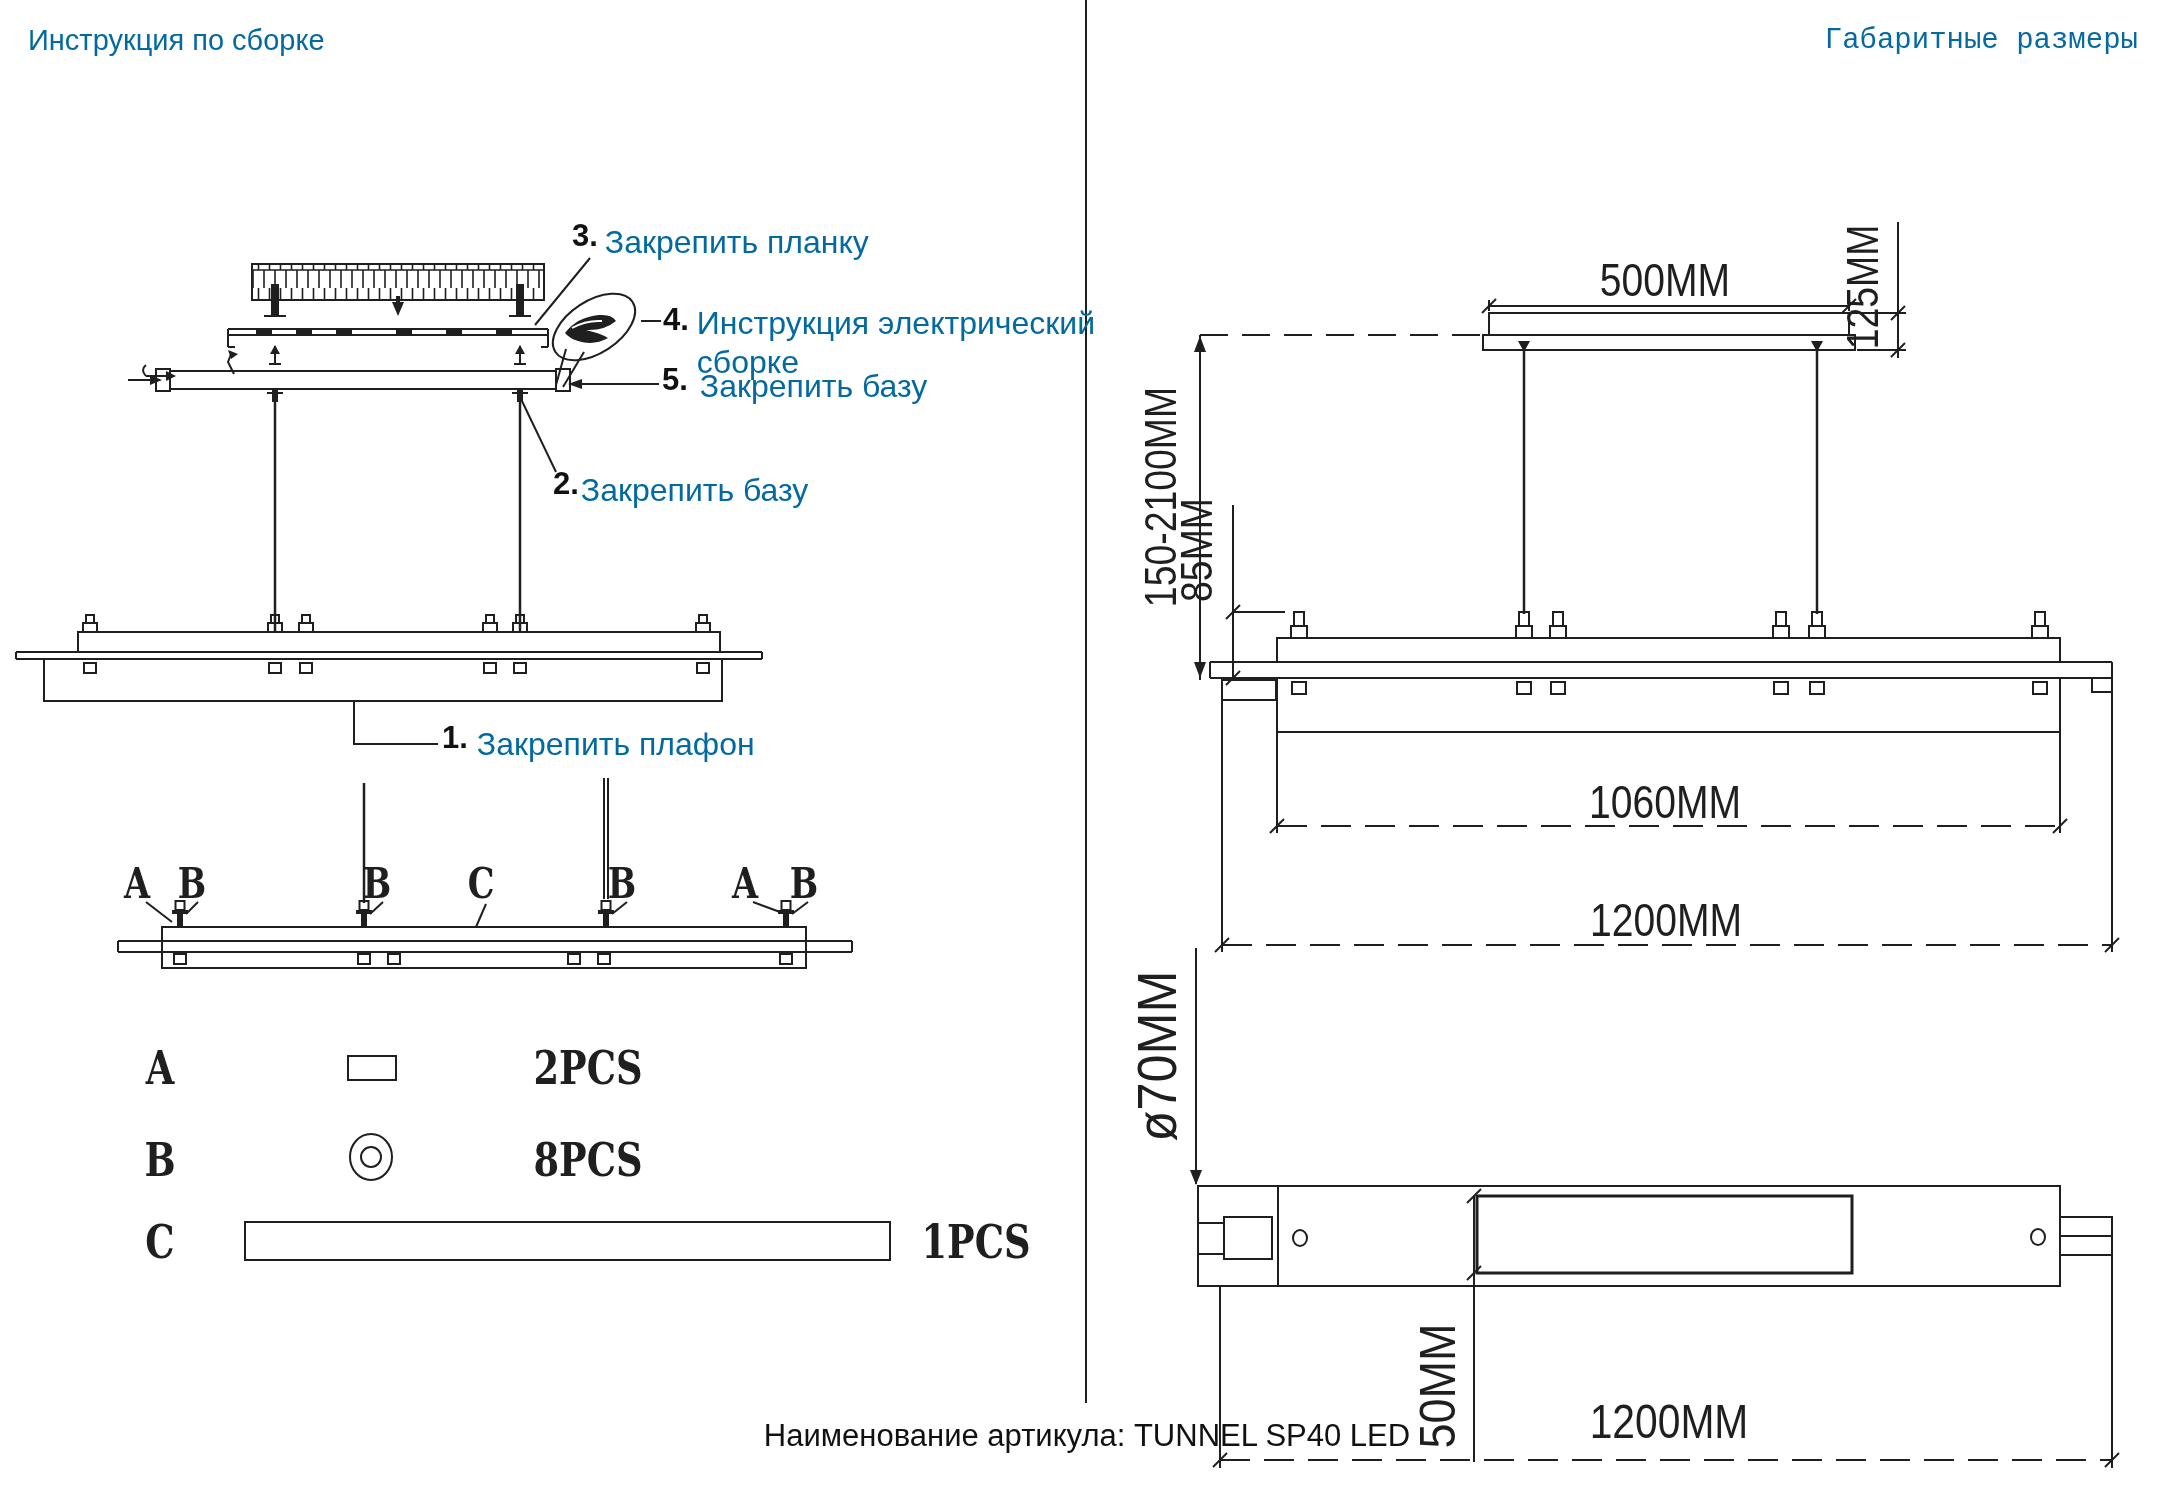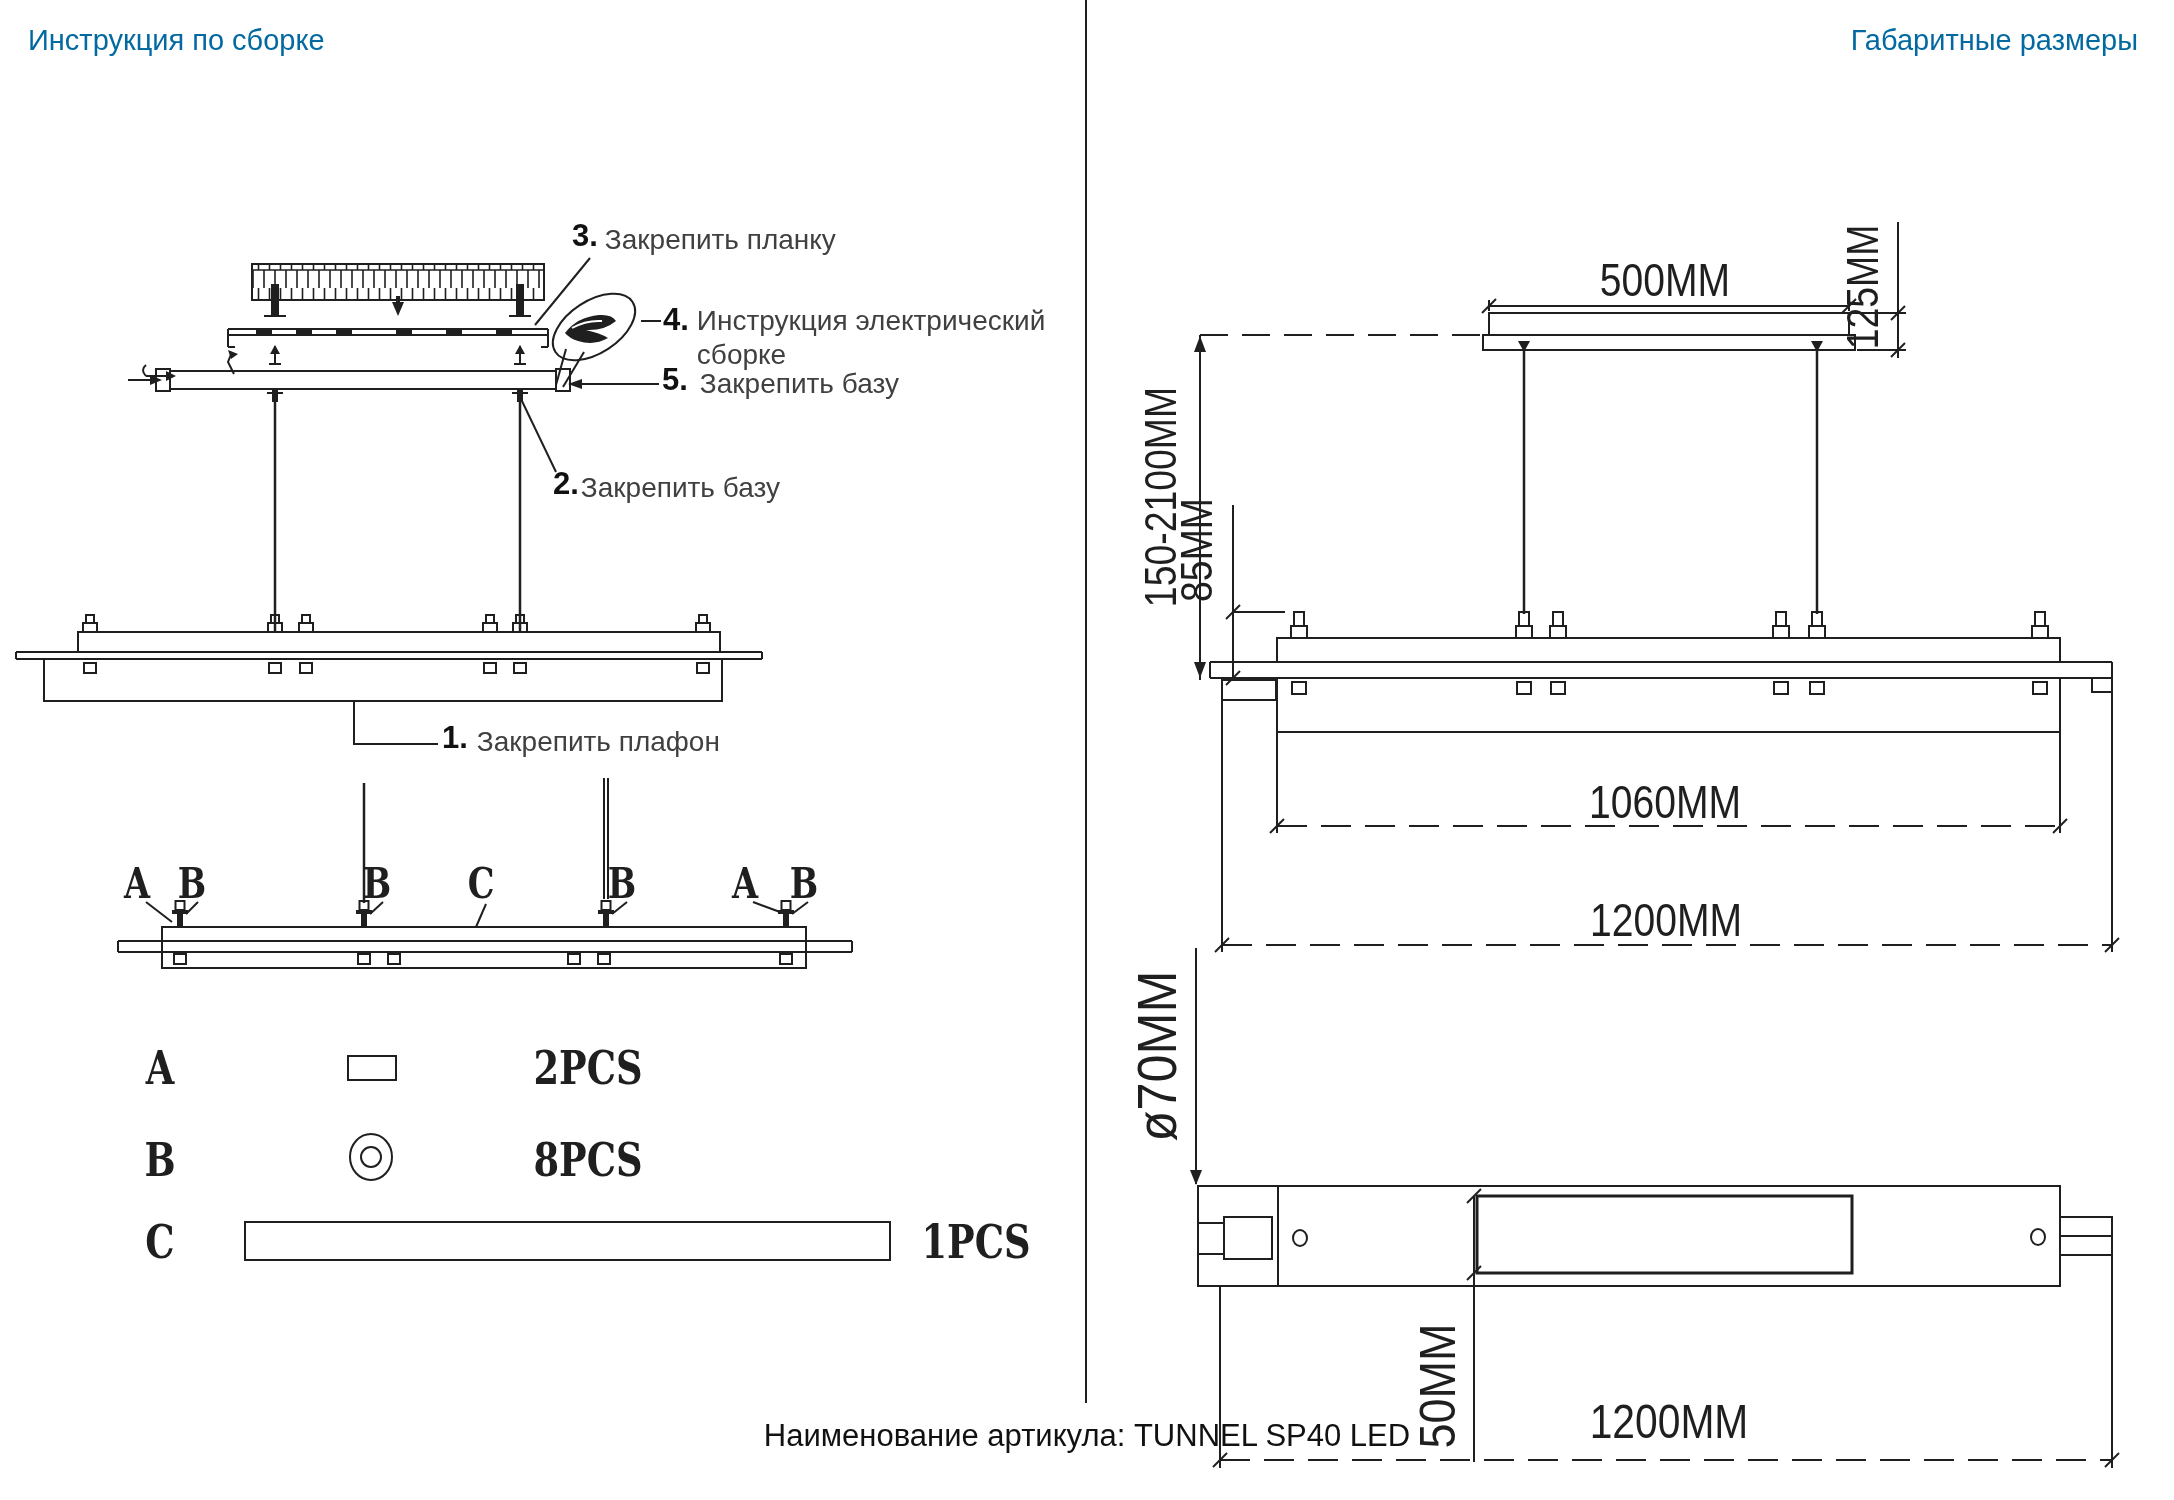--- a/index.html
+++ b/index.html
@@ -3,23 +3,23 @@
 <meta charset="utf-8">
 <style>
   html,body{margin:0;padding:0;background:#fff;}
   #stage{position:relative;width:2174px;height:1500px;background:#fff;overflow:hidden;
          font-family:"Liberation Sans",sans-serif;color:#1a1a1a;}
   #stage svg{position:absolute;left:0;top:0;}
   .t{position:absolute;white-space:nowrap;}
   .title{font-size:29px;color:#0369a1;}
   .step{position:absolute;display:flex;align-items:flex-start;white-space:nowrap;}
   .step .num{font-weight:bold;font-size:31px;line-height:1.05;color:#111;}
-  .step .txt{font-size:28px;line-height:1.22;padding-top:3px;color:#404040;}
+  .step .txt{font-size:32px;line-height:1.22;padding-top:3px;color:#0369a1;}
   .footer{font-size:31px;color:#111;width:100%;text-align:center;}
-  .right{text-align:left;}
+  .right{text-align:left;font-family:Liberation Mono, monospace;}
 </style>
 </head>
 <body>
 
 <div id="stage">
 
 <svg width="2174" height="1500" viewBox="0 0 2174 1500">
   <defs>
     <pattern id="bricks" width="22" height="36" patternUnits="userSpaceOnUse">
       <rect width="22" height="36" fill="#fff"></rect>

